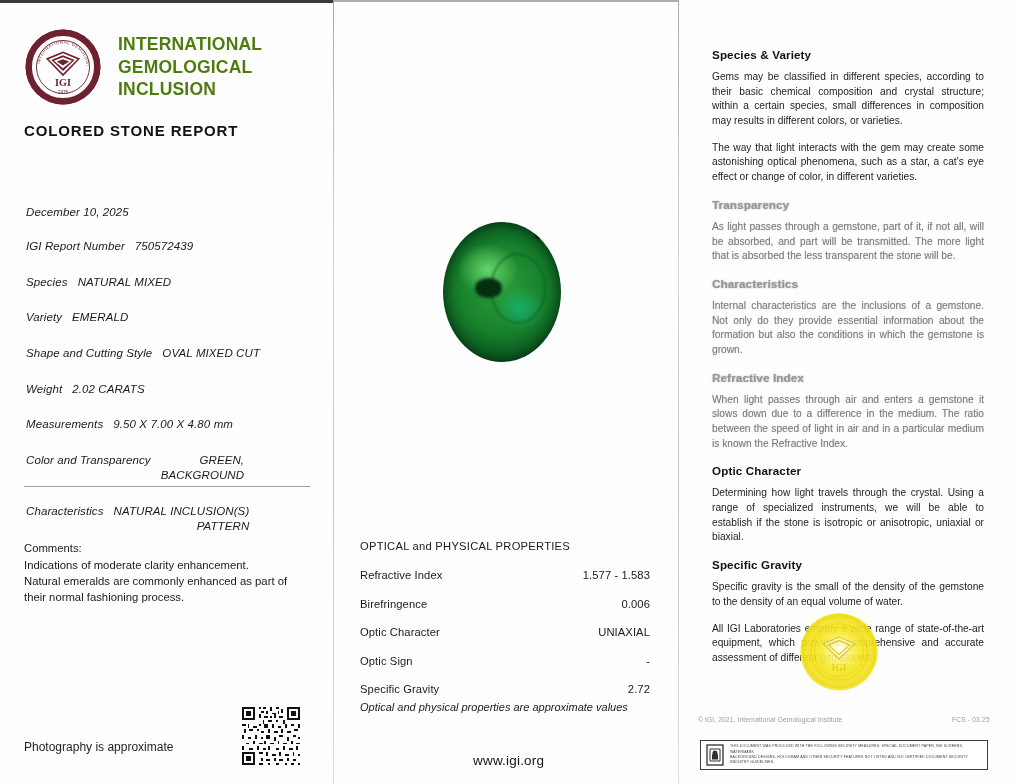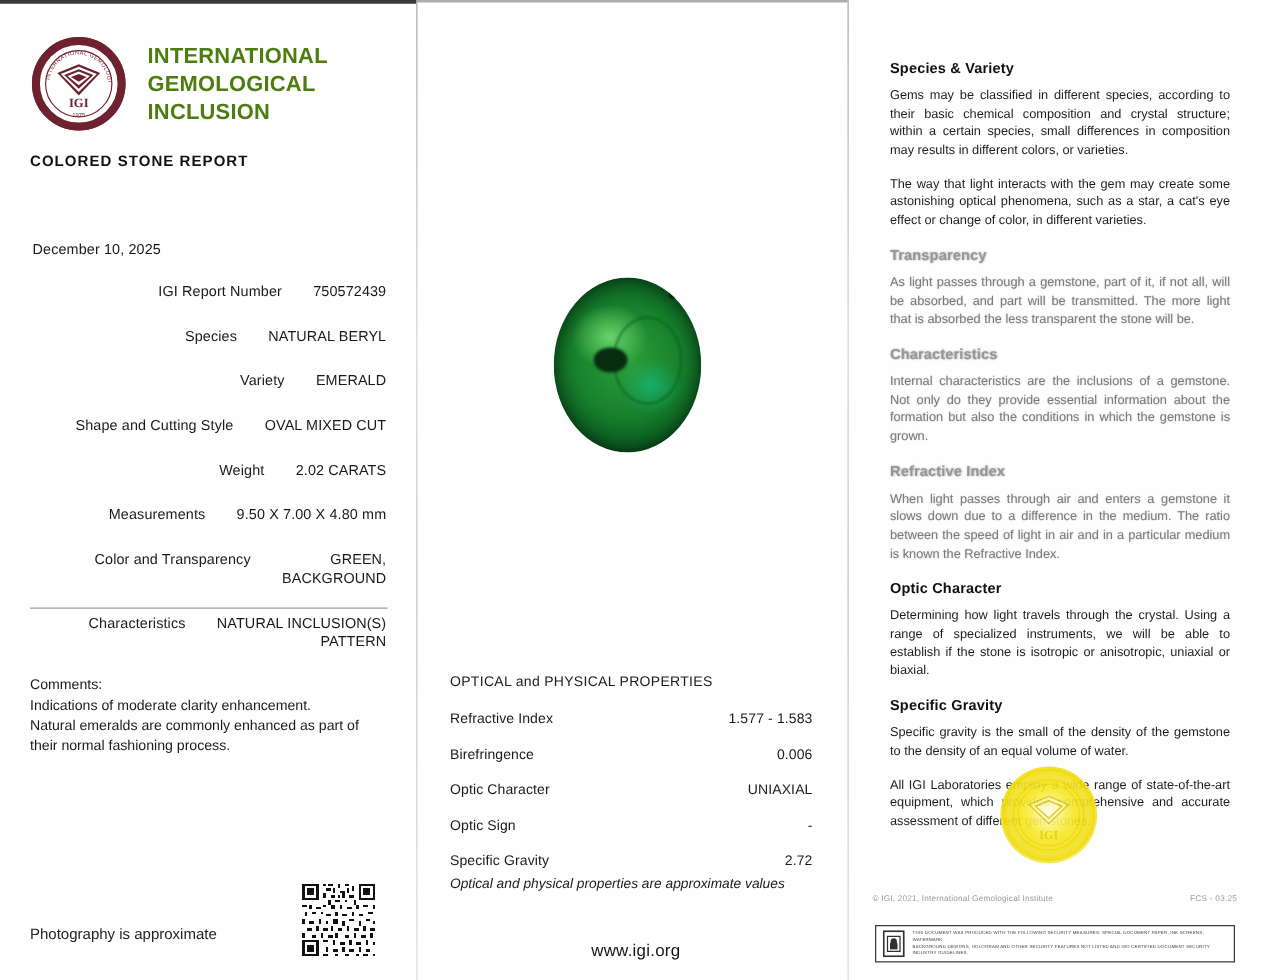--- a/index.html
+++ b/index.html
@@ -65,43 +65,44 @@
     font-weight: bold;
     letter-spacing: .2px;
     line-height: 1.28;
     color: #4d7c0f;
   }
   .org-name div { white-space: nowrap; }
 
   .report-kind {
     position: absolute;
     top: 122px; left: 24px;
-    font-size: 12px;
+    font-size: 15px;
     font-weight: bold;
     letter-spacing: .85px;
     color: #111;
   }
 
   
   .spec-table {
     position: absolute;
-    top: 194px; left: 26px;
+    top: 206px; left: 26px;
     width: 283px;
+    font-style: italic;
   }
   .spec-date {
     font-size: 11.5px;
     color: #1a1a1a;
     margin-bottom: 21px;
     letter-spacing: .1px;
   }
   .spec-row {
     display: flex;
-    justify-content: flex-end;
+    justify-content: flex-start;
     align-items: flex-start;
-    gap: 25px;
+    gap: 10px;
     margin-bottom: 20.5px;
     font-size: 11.5px;
     line-height: 1.32;
   }
   .spec-label {
     color: #1a1a1a;
     letter-spacing: .1px;
     white-space: nowrap;
   }
   .spec-value {
@@ -347,21 +348,21 @@
 
   <div class="spec-table">
     <div class="spec-date">December 10, 2025</div>
     <div id="spec-rows">
         <div class="spec-row">
           <span class="spec-label">IGI Report Number</span>
           <span class="spec-value">750572439</span>
         </div>
         <div class="spec-row">
           <span class="spec-label">Species</span>
-          <span class="spec-value">NATURAL BERYL</span>
+          <span class="spec-value">NATURAL MIXED</span>
         </div>
         <div class="spec-row">
           <span class="spec-label">Variety</span>
           <span class="spec-value">EMERALD</span>
         </div>
         <div class="spec-row">
           <span class="spec-label">Shape and Cutting Style</span>
           <span class="spec-value">OVAL MIXED CUT</span>
         </div>
         <div class="spec-row">

